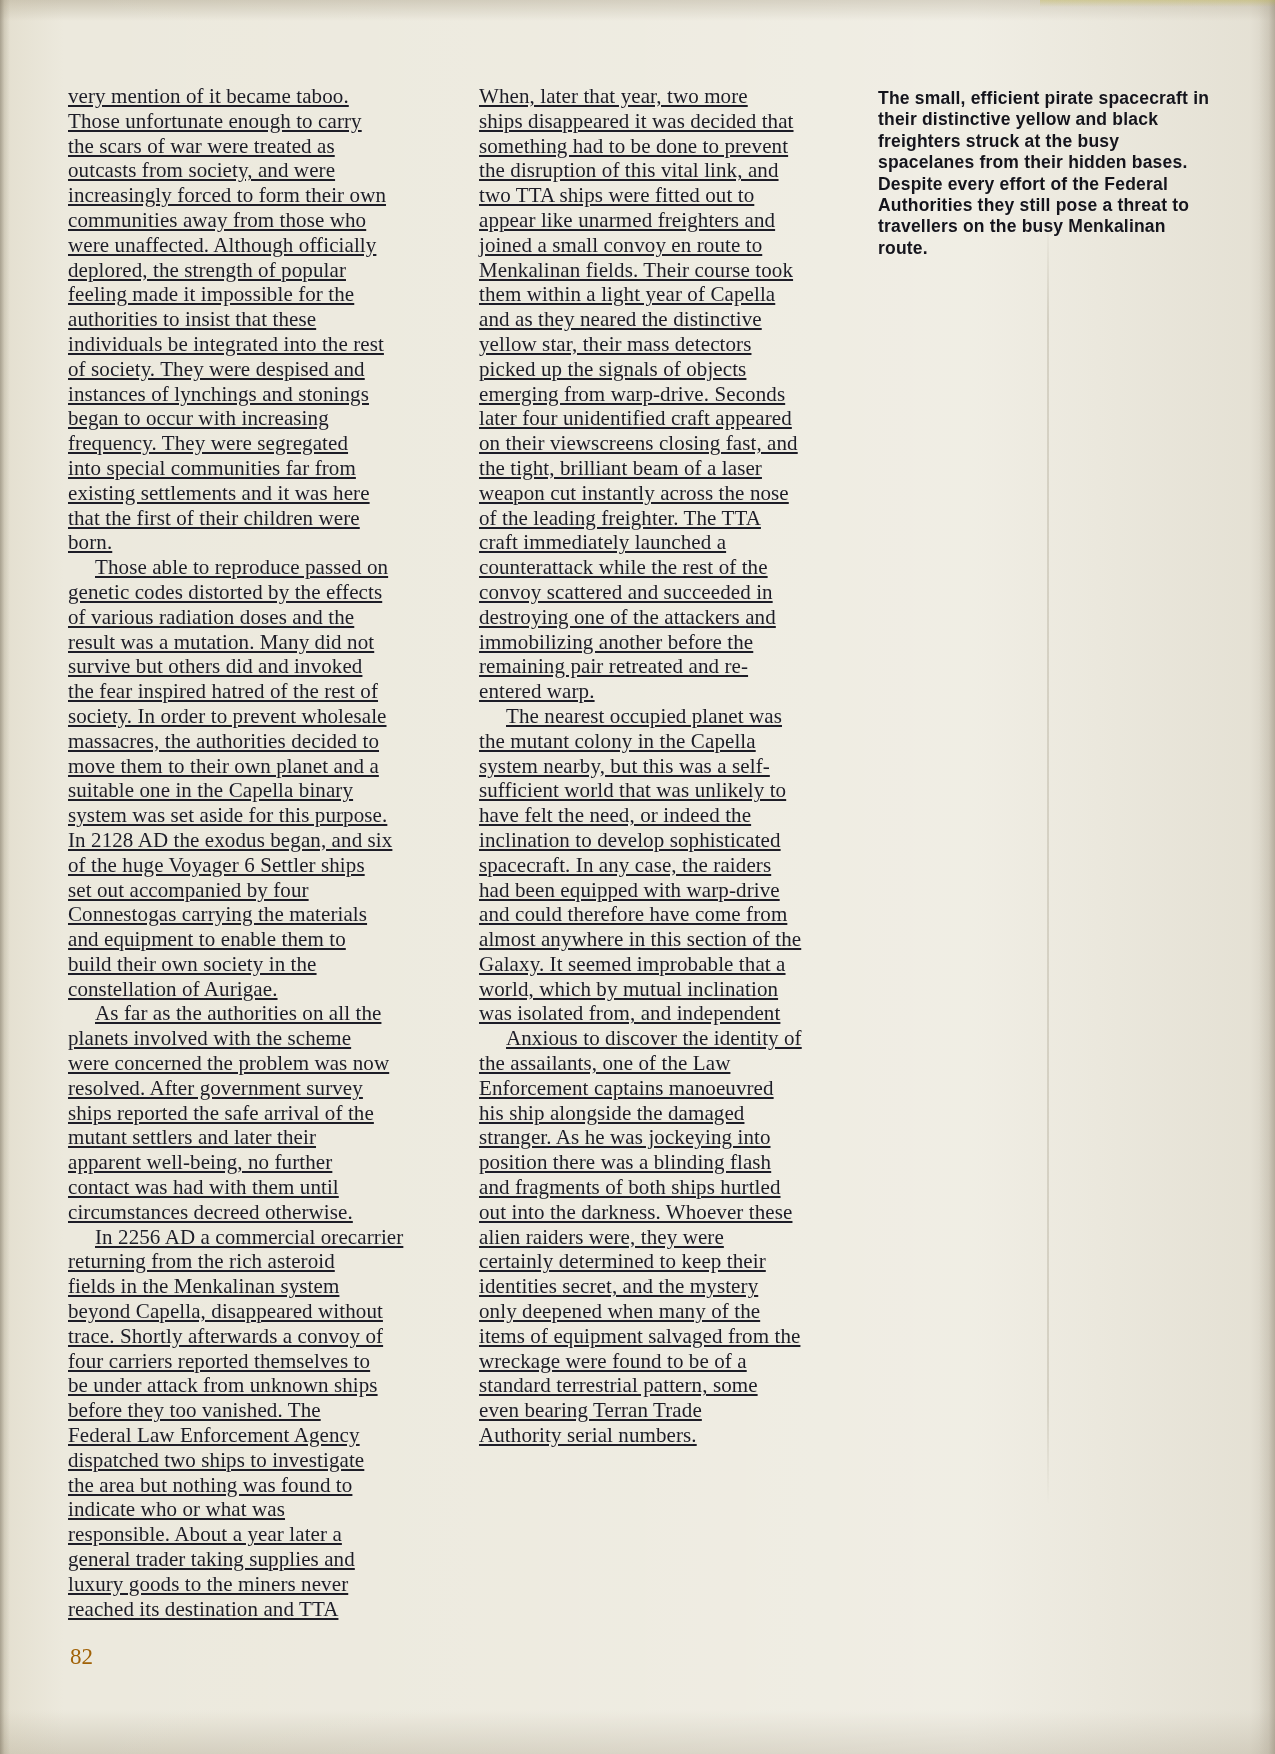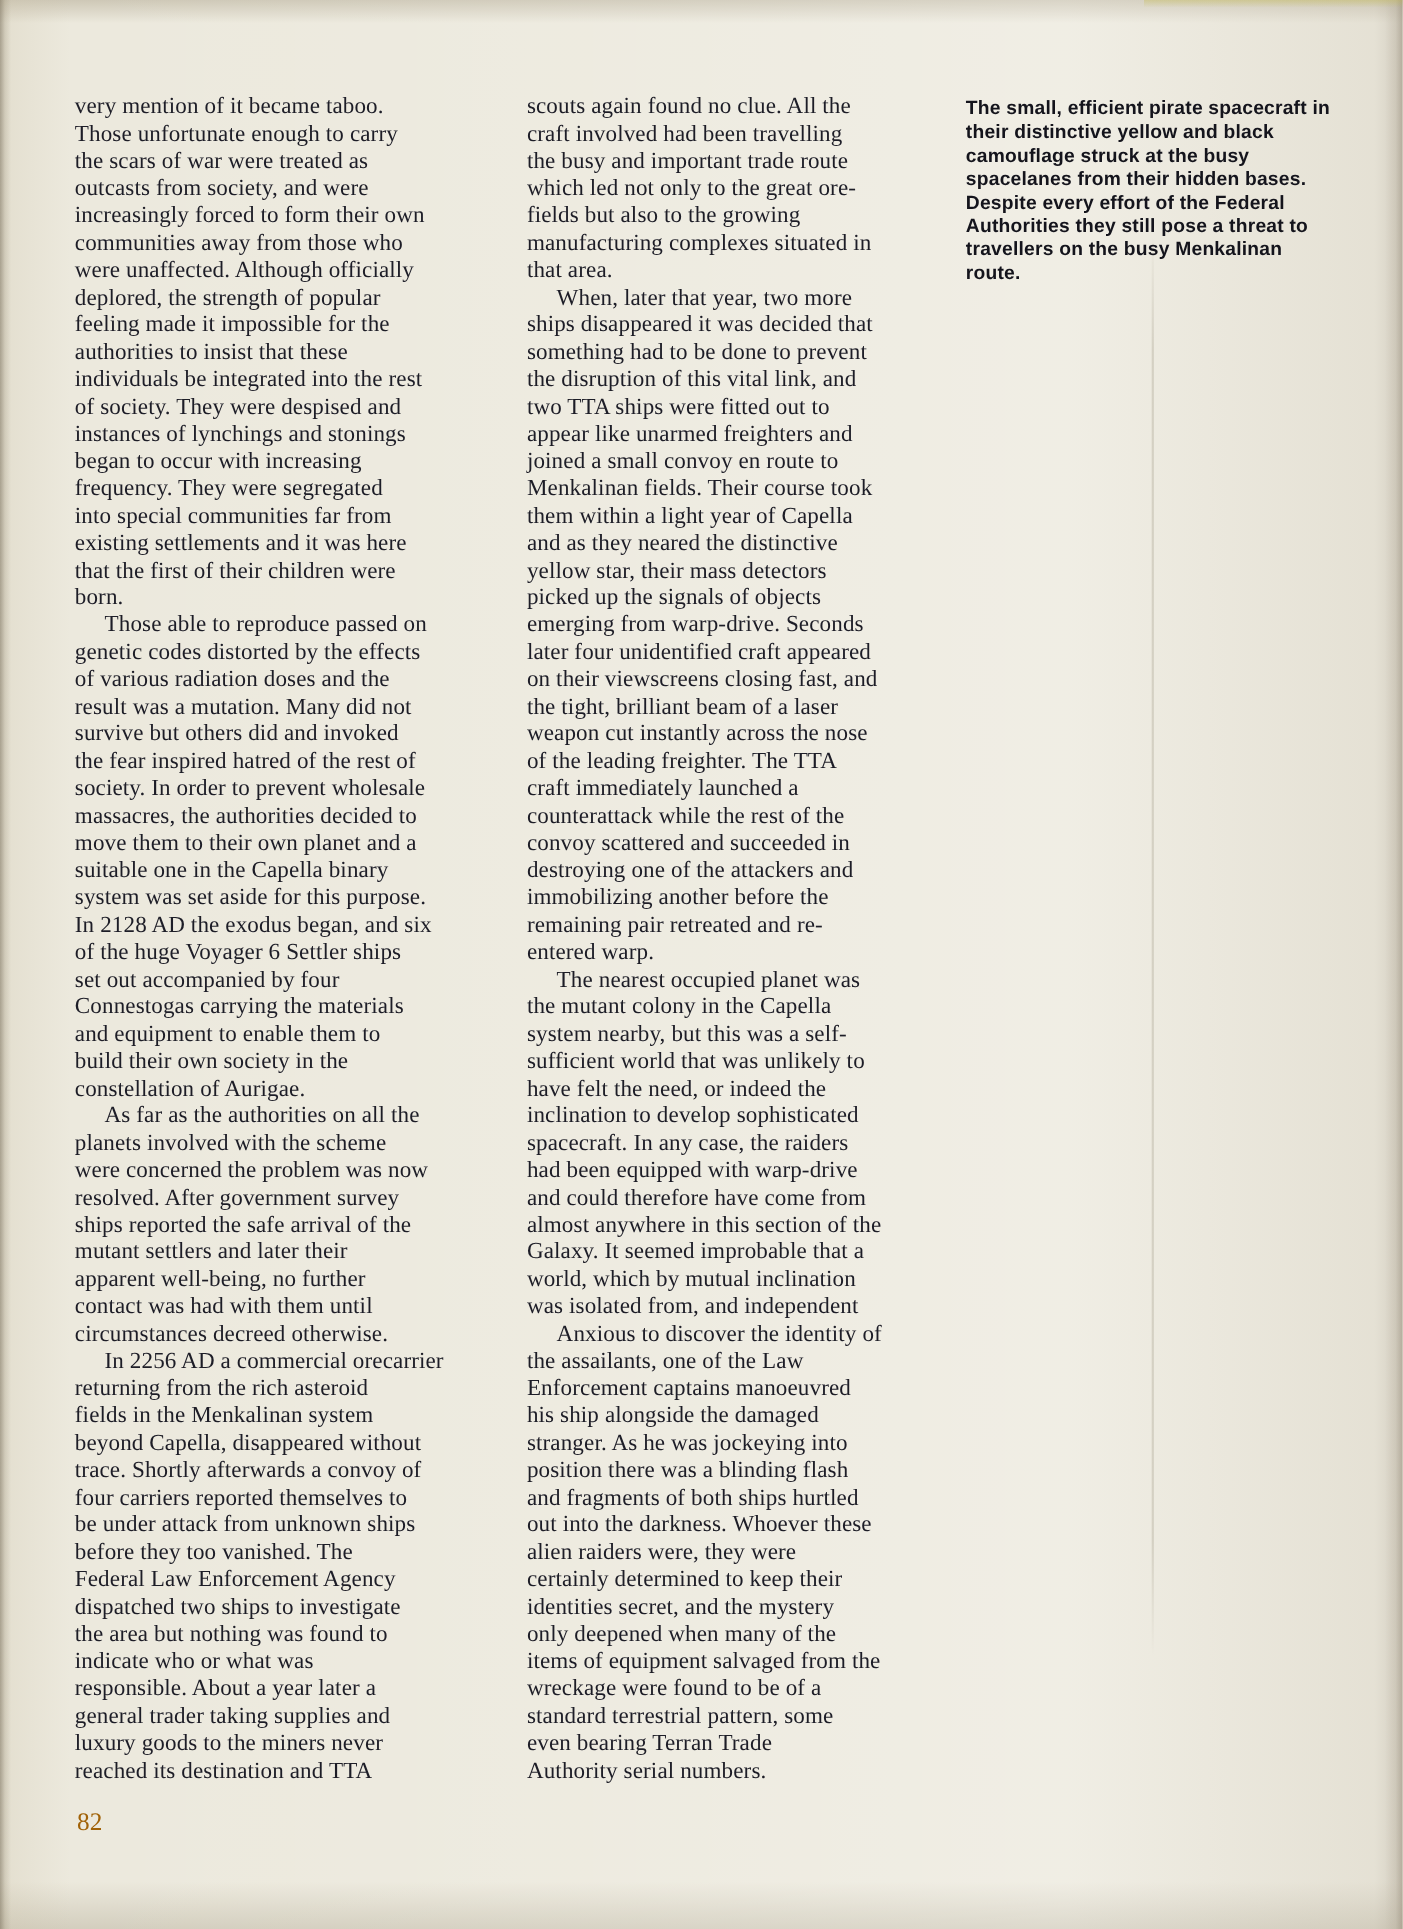--- a/index.html
+++ b/index.html
@@ -34,20 +34,21 @@
     background: linear-gradient(180deg, rgba(0,0,0,0) 0%, rgba(140,132,110,0.25) 8%, rgba(140,132,110,0.25) 92%, rgba(0,0,0,0) 100%);
   }
   .column {
     position: absolute;
     top: 84px;
     font-size: 21px;
     line-height: 24.8px;
     color: #1d1d27;
     white-space: pre;
     letter-spacing: 0.1px;
+    text-decoration: underline;
   }
   .column p { margin: 0; }
   .column p + p { text-indent: 27px; }
   #col-left { left: 68px; width: 362px; }
   #col-mid  { left: 479px; width: 372px; }
   .caption {
     position: absolute;
     left: 878px; top: 88px; width: 392px;
     font-family: "Liberation Sans", sans-serif;
     font-weight: bold;
@@ -126,27 +127,21 @@
 before they too vanished. The
 Federal Law Enforcement Agency
 dispatched two ships to investigate
 the area but nothing was found to
 indicate who or what was
 responsible. About a year later a
 general trader taking supplies and
 luxury goods to the miners never
 reached its destination and TTA</p></div>
 
-<div id="col-mid" class="column"><p>scouts again found no clue. All the
-craft involved had been travelling
-the busy and important trade route
-which led not only to the great ore-
-fields but also to the growing
-manufacturing complexes situated in
-that area.</p><p>When, later that year, two more
+<div id="col-mid" class="column"><p>When, later that year, two more
 ships disappeared it was decided that
 something had to be done to prevent
 the disruption of this vital link, and
 two TTA ships were fitted out to
 appear like unarmed freighters and
 joined a small convoy en route to
 Menkalinan fields. Their course took
 them within a light year of Capella
 and as they neared the distinctive
 yellow star, their mass detectors
@@ -188,20 +183,20 @@
 identities secret, and the mystery
 only deepened when many of the
 items of equipment salvaged from the
 wreckage were found to be of a
 standard terrestrial pattern, some
 even bearing Terran Trade
 Authority serial numbers.</p></div>
 
 <div class="caption">The small, efficient pirate spacecraft in
 their distinctive yellow and black
-camouflage struck at the busy
+freighters struck at the busy
 spacelanes from their hidden bases.
 Despite every effort of the Federal
 Authorities they still pose a threat to
 travellers on the busy Menkalinan
 route.</div>
 
 <div class="page-number">82</div>
 
 </body></html>

